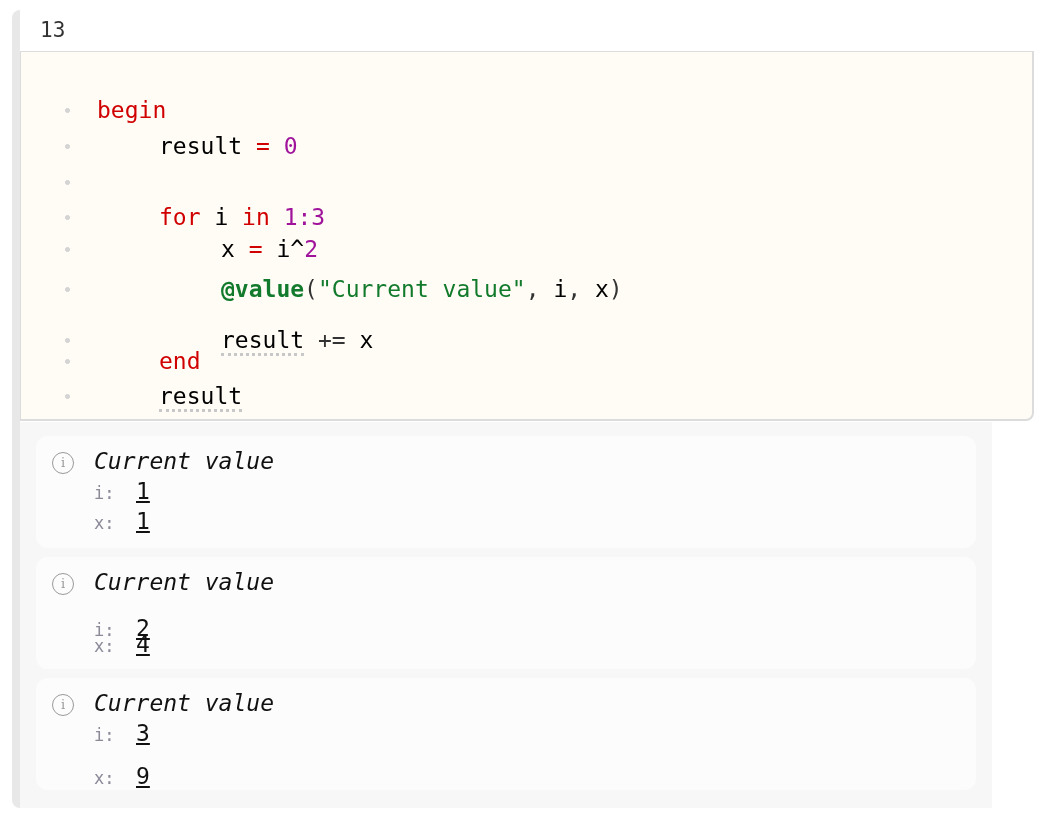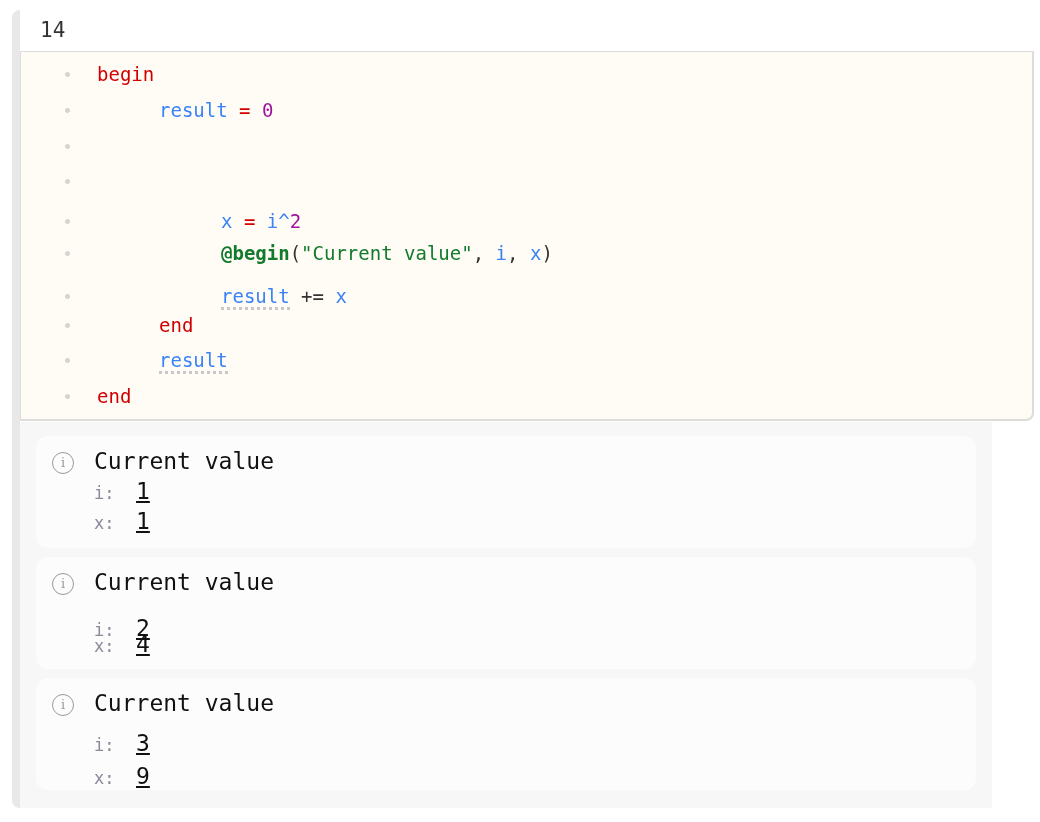--- a/index.html
+++ b/index.html
@@ -23,29 +23,29 @@
       font-family: "DejaVu Sans Mono", monospace;
     }
     .cell-input {
       position: absolute; left: 8px; top: 41px; width: 1014px; height: 370px;
       background: #fffcf5; border: 1px solid #dcdcdc; border-right: 2px solid #dcdcdc;
       border-bottom: 2px solid #dcdcdc;
       border-bottom-right-radius: 8px;
     }
     .code-line {
       position: absolute; left: 0; height: 36px; width: 100%;
-      font-size: 19px; line-height: 36px; white-space: pre;
+      font-size: 23px; line-height: 36px; white-space: pre; margin-top: 36px;
     }
     .gutter-dot {
       position: absolute; left: 44px; top: 16px; width: 5px; height: 5px;
       border-radius: 50%; background: #d6d6d6; border: 1px solid #cfcfcf;
     }
     .code-text { position: absolute; left: 76px; top: 0; }
     .kw { color: #d10000; }
-    .var { color: #3b82f6; text-align: center; }
+    .var { color: #000000; text-align: center; }
     .num { color: #a0149c; }
     .op { color: #d10000; }
     .str { color: #127a2c; }
     .macro { color: #127a2c; font-weight: bold; }
     .punc { color: #333333; }
     .plain { color: #333333; }
     .underl {
       text-decoration: none;
       border-bottom: 3px dotted #c8c8c8;
       padding-bottom: 0px;
@@ -58,45 +58,45 @@
       position: absolute; left: 16px; width: 940px; height: 112px;
       background: #fcfcfc; border-radius: 12px;
     }
     .info-icon {
       position: absolute; left: 16px; top: 16px; width: 22px; height: 22px;
       border: 1.5px solid #9a9a9a; border-radius: 50%;
       color: #9a9a9a; font-size: 13px; line-height: 19px; text-align: center;
       font-family: "DejaVu Serif", serif;
     }
     .log-msg {
-      position: absolute; left: 58px; top: 12px; font-size: 23px; color: #111;
+      position: absolute; left: 58px; top: 12px; font-size: 23px; color: #111; font-style: italic;
     }
     .kv {
       position: absolute; left: 58px; font-size: 23px; color: #111; text-decoration: underline;
     }
     .kv .k { color: #8a8a99; font-size: 17px; display: inline-block; width: 42px; }
   </style>
 </head>
 <body>
 
 <div class="cell">
   <div class="left-bar"></div>
 
   <div class="cell-output">
-    <span class="output-value">14</span>
+    <span class="output-value">13</span>
   </div>
 
   <div class="cell-input" id="code-editor">
       <div class="code-line" style="top: 4px;"><span class="gutter-dot"></span><span class="code-text" style="left: 76px;"><span class="kw">begin</span></span></div>
       <div class="code-line" style="top: 39.8px;"><span class="gutter-dot"></span><span class="code-text" style="left: 138px;"><span class="var">result</span><span class="op"> = </span><span class="num">0</span></span></div>
       <div class="code-line" style="top: 75.6px;"><span class="gutter-dot"></span><span class="code-text" style="left: 76px;"></span></div>
-      <div class="code-line" style="top: 111.4px;"><span class="gutter-dot"></span></div>
-      <div class="code-line" style="top: 151px; padding-left: 20px;"><span class="gutter-dot"></span><span class="code-text" style="left: 200px;"><span class="var">x</span><span class="op"> = </span><span class="var">i</span><span class="var">^</span><span class="num">2</span></span></div>
-      <div class="code-line" style="top: 183px;"><span class="gutter-dot"></span><span class="code-text" style="left: 200px;"><span class="macro">@begin</span><span class="punc">(</span><span class="str">"Current value"</span><span class="punc">, </span><span class="var">i</span><span class="punc">, </span><span class="var">x</span><span class="punc">)</span></span></div>
-      <div class="code-line" style="top: 226px;"><span class="gutter-dot"></span><span class="code-text" style="left: 200px;"><span class="var underl">result</span><span class="plain"> += </span><span class="var">x</span></span></div>
+      <div class="code-line" style="top: 111.4px;"><span class="gutter-dot"></span><span class="code-text" style="left: 138px;"><span class="kw">for </span><span class="var">i</span><span class="kw"> in </span><span class="num">1:3</span></span></div>
+      <div class="code-line" style="top: 143px; padding-left: 20px;"><span class="gutter-dot"></span><span class="code-text" style="left: 200px;"><span class="var">x</span><span class="op"> = </span><span class="var">i</span><span class="var">^</span><span class="num">2</span></span></div>
+      <div class="code-line" style="top: 183px;"><span class="gutter-dot"></span><span class="code-text" style="left: 200px;"><span class="macro">@value</span><span class="punc">(</span><span class="str">"Current value"</span><span class="punc">, </span><span class="var">i</span><span class="punc">, </span><span class="var">x</span><span class="punc">)</span></span></div>
+      <div class="code-line" style="top: 234px;"><span class="gutter-dot"></span><span class="code-text" style="left: 200px;"><span class="var underl">result</span><span class="plain"> += </span><span class="var">x</span></span></div>
       <div class="code-line" style="top: 254.6px;"><span class="gutter-dot"></span><span class="code-text" style="left: 138px;"><span class="kw">end</span></span></div>
       <div class="code-line" style="top: 290.4px;"><span class="gutter-dot"></span><span class="code-text" style="left: 138px;"><span class="var underl">result</span></span></div>
       <div class="code-line" style="top: 326.2px;"><span class="gutter-dot"></span><span class="code-text" style="left: 76px;"><span class="kw">end</span></span></div>
     </div>
 
   <div class="logs-area">
     <div class="log-card" style="top:14px">
       <span class="info-icon">i</span>
       <span class="log-msg">Current value</span>
       <div class="kv" style="top:42px">
@@ -114,21 +114,21 @@
         <span class="k">i:</span><span>2</span>
       </div>
       <div class="kv" style="top:74px">
         <span class="k">x:</span><span>4</span>
       </div>
     </div>
 
     <div class="log-card" style="top:256px">
       <span class="info-icon">i</span>
       <span class="log-msg">Current value</span>
-      <div class="kv" style="top:52px">
+      <div class="kv" style="top:42px">
         <span class="k">i:</span><span>3</span>
       </div>
       <div class="kv" style="top:85px">
         <span class="k">x:</span><span>9</span>
       </div>
     </div>
   </div>
 </div>
 
 </body></html>

